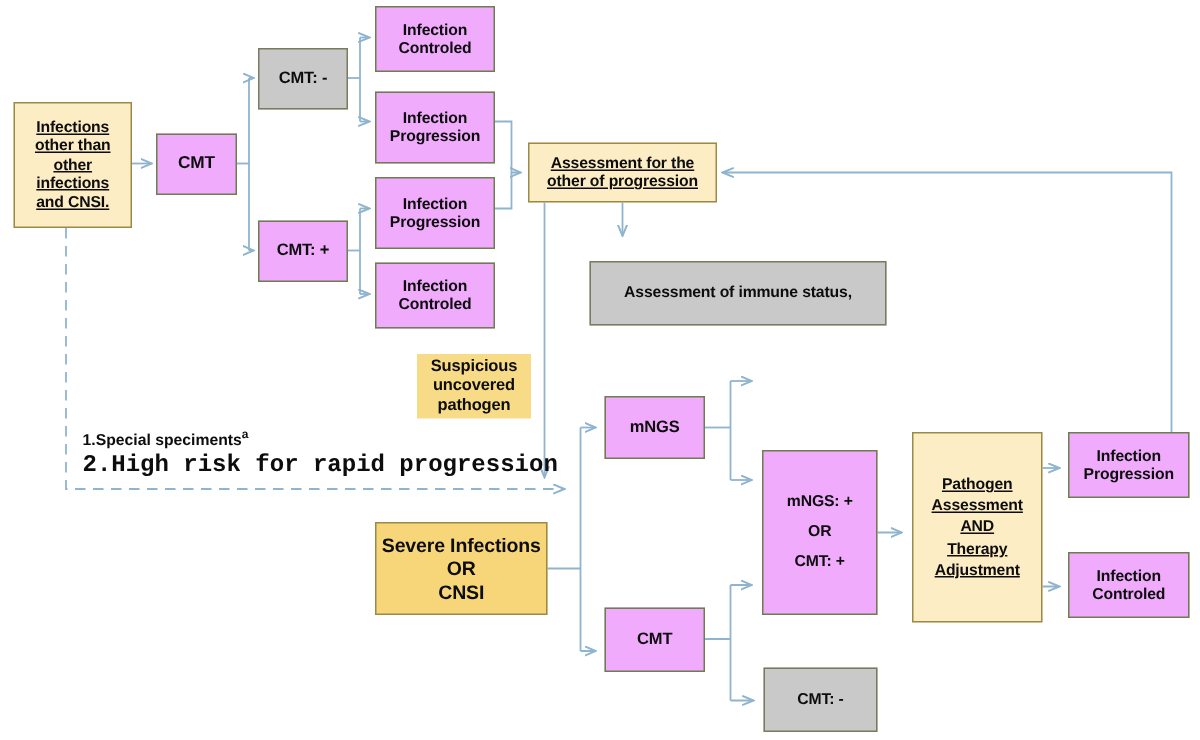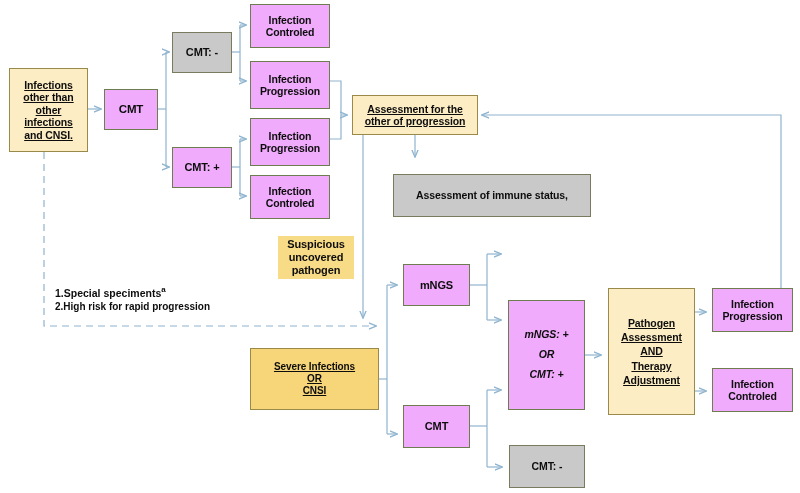--- a/index.html
+++ b/index.html
@@ -199,38 +199,38 @@
   </div>
 
   <div class="node yellow-flat" style="left:278px; top:236px; width:76px;  height:43px;  font-size:11px;">
     <div>
       <span class="ln">Suspicious</span>
       <span class="ln">uncovered</span>
       <span class="ln">pathogen</span>
     </div>
   </div>
 
-  <div class="node yellow-deep" style="left:250px; top:348px; width:129px; height:62px;  font-size:10px;text-decoration:underline;">
+  <div class="node yellow-deep" style="left:250px; top:348px; width:115px; height:62px;  font-size:13px;">
     <div>
       <span class="ln">Severe Infections</span>
       <span class="ln">OR</span>
       <span class="ln">CNSI</span>
     </div>
   </div>
 
   <div class="node green" style="left:403px; top:264px; width:67px;  height:42px;  font-size:11px;">
     <span>mNGS</span>
   </div>
 
   <div class="node green" style="left:403px; top:405px; width:67px;  height:43px;  font-size:11px;">
     <span>CMT</span>
   </div>
 
 
-  <div class="node green" style="left:508px; top:300px; width:77px;  height:110px; font-size:10.5px; line-height:1.9;font-style:italic;">
+  <div class="node green" style="left:508px; top:300px; width:77px;  height:110px; font-size:10.5px; line-height:1.9;">
     <div>
       <span class="ln">mNGS: +</span>
       <span class="ln">OR</span>
       <span class="ln">CMT: +</span>
     </div>
   </div>
 
   <div class="node gray" style="left:509px; top:445px; width:76px;  height:43px;  font-size:10.5px;">
     <span>CMT: -</span>
   </div>
@@ -255,17 +255,17 @@
   <div class="node green" style="left:712px; top:368px; width:81px;  height:44px;  font-size:10.5px;">
     <div>
       <span class="ln">Infection</span>
       <span class="ln">Controled</span>
     </div>
   </div>
 
   <div class="plain" style="left:55px; top:285px; font-size:10.5px;">
     <span>1.Special speciments</span><span class="sup">a</span>
   </div>
-  <div class="plain" style="left:55px; top:301px; font-size:10px;">
+  <div class="plain" style="left:55px; top:301px; font-size:16px;font-family:Liberation Mono, monospace;">
     <span>2.High risk for rapid progression</span>
   </div>
 
 </div>
 
 </body></html>

